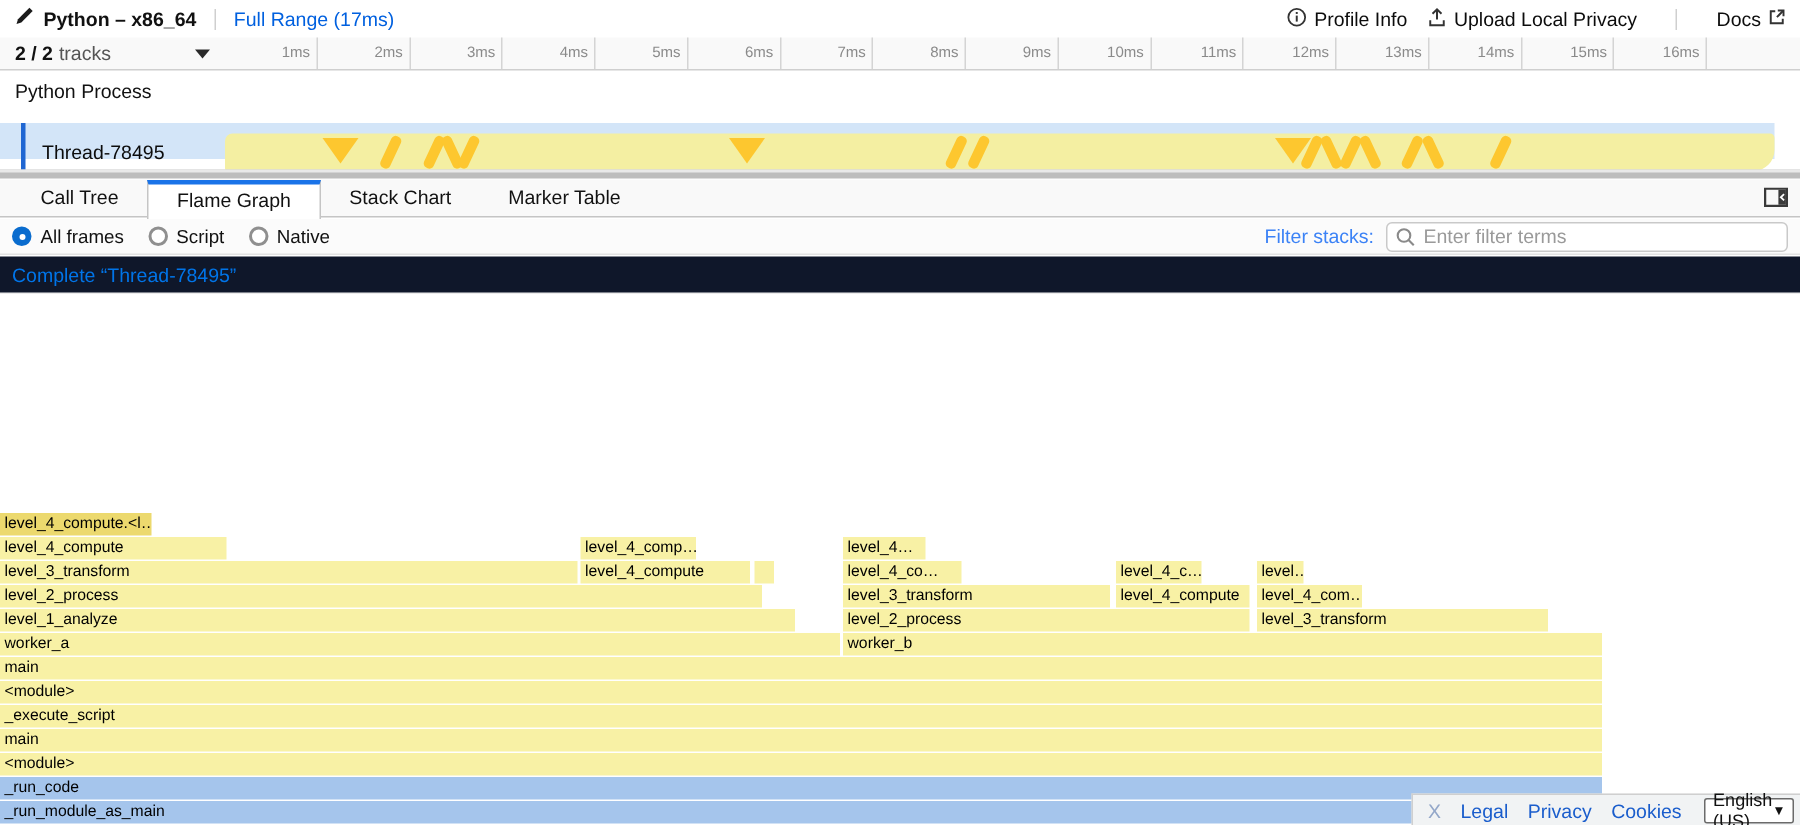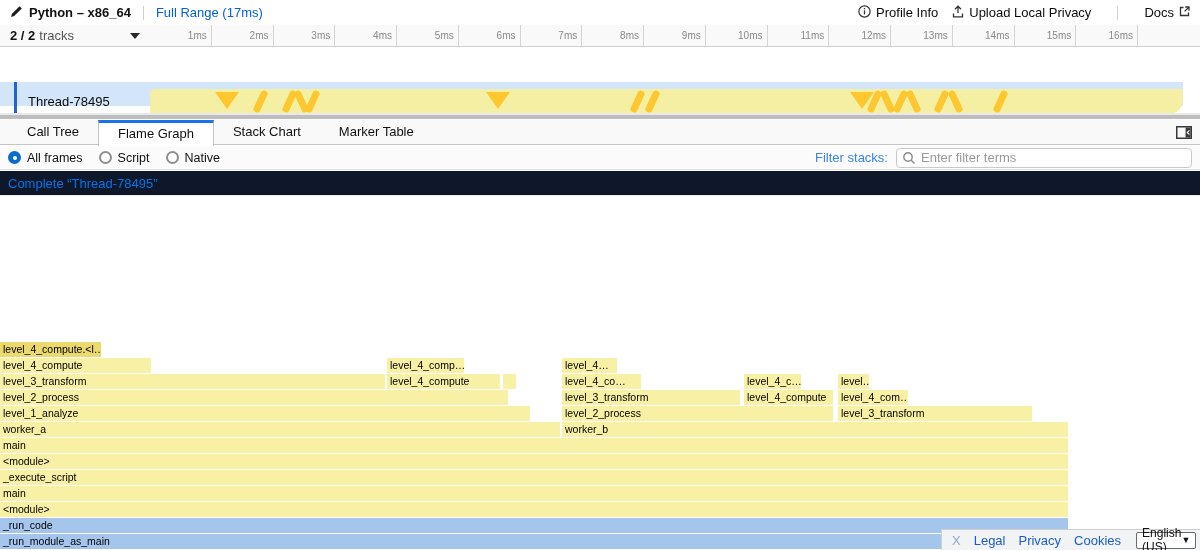--- a/index.html
+++ b/index.html
@@ -52,21 +52,21 @@
 
   
   .settings { position:absolute; top:146px; left:0; right:0; height:24px; background:#fbfbfb; border-bottom:1px solid #e2e2e2; display:flex; align-items:center; padding:0 8px; }
   .radio-item { display:flex; align-items:center; gap:6px; margin-right:16px; font-size:12.5px; cursor:pointer; }
   .radio { width:13px; height:13px; border-radius:50%; border:2px solid #8f8f8f; background:#fff; position:relative; flex:none; }
   .radio.sel { border-color:#0a6cce; background:#0a6cce; }
   .radio.sel::after { content:""; position:absolute; left:3.5px; top:3.5px; width:2px; height:2px; background:#fff; border-radius:50%; box-shadow:0 0 0 1px #fff; }
   .filter-wrap { margin-left:auto; display:flex; align-items:center; gap:8px; }
   .filter-label { font-size:13px; color:#3b82f6; }
   .filter-box { position:relative; }
-  .filter-box input { width:296px; height:20px; border:1px solid #c9c9c9; border-radius:4px; background:#fff; padding:0 6px 0 24px; font-size:13px; font-family:"Liberation Sans","DejaVu Sans",sans-serif; color:#333; outline:none; }
+  .filter-box input { width:268px; height:20px; border:1px solid #c9c9c9; border-radius:4px; background:#fff; padding:0 6px 0 24px; font-size:13px; font-family:"Liberation Sans","DejaVu Sans",sans-serif; color:#333; outline:none; }
   .filter-box input::placeholder { color:#9a9a9a; }
   .mag { position:absolute; left:6px; top:3px; }
 
   
   .crumb-row { position:absolute; top:171px; left:0; right:0; height:25px; background:#0f172a; border-bottom:1px solid #ececec; display:flex; align-items:center; padding-left:8px; }
   .crumb { color:#0074e8; font-size:13px; cursor:pointer; }
 
   
   .fb { position:absolute; height:15px; background:#f8f1a5; font-size:10.5px; line-height:15px; padding-left:3px; white-space:nowrap; overflow:hidden; color:#000; cursor:pointer; }
   .fb.gold { background:#ecd96e; }
@@ -140,20 +140,21 @@
         <div class="tick">11ms</div>
         <div class="tick">12ms</div>
         <div class="tick">13ms</div>
         <div class="tick">14ms</div>
         <div class="tick">15ms</div>
         <div class="tick">16ms</div>
         <div class="tick-spacer"></div>
       </div>
   </div>
 
+  <div class="proc-row">Python Process</div>
   <div class="thread-row">
     <div class="thread-left">
       <span class="selbar"></span>
       <span class="thread-name">Thread-78495</span>
     </div>
     <div class="track-canvas">
       <div class="band" id="activity-band">
           <div class="m-tri" style="left: 65px;"></div>
           <div class="m-sl" style="left: 107px; transform: rotate(25deg);"></div>
           <div class="m-sl" style="left: 136px; transform: rotate(25deg);"></div>

